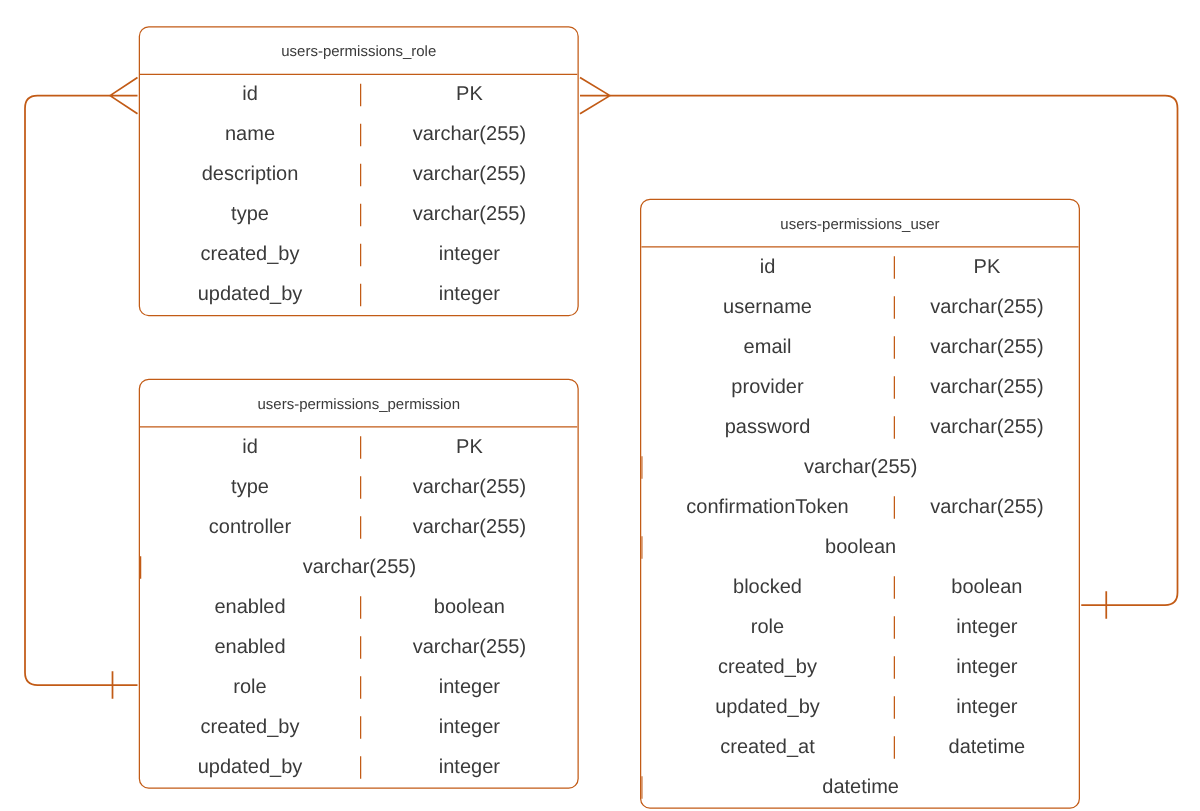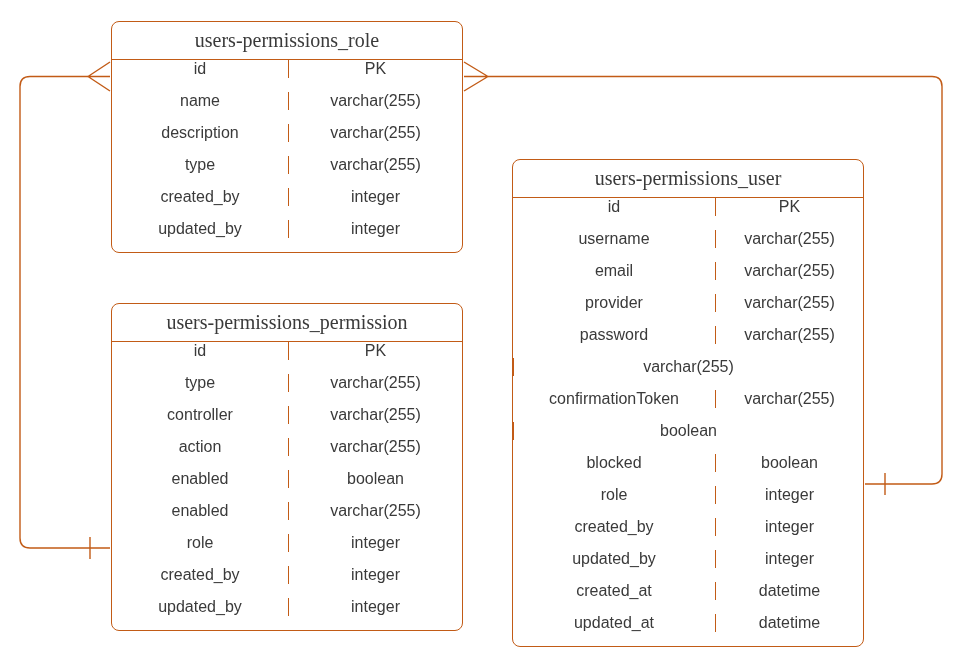--- a/index.html
+++ b/index.html
@@ -8,23 +8,23 @@
     font-family:"Liberation Sans", sans-serif; color:#3a3a3a; overflow:hidden;
   }
   svg.wires { position:absolute; left:0; top:0; width:960px; height:649px; }
 
   .er-table {
     position:absolute; box-sizing:border-box; width:352px; background:#ffffff;
     border:1.2px solid #c25b16; border-radius:8px; overflow:hidden;
   }
   .er-header {
     height:37px; display:flex; align-items:center; justify-content:center;
-    border-bottom:1.2px solid #c25b16; font-size:20px; white-space:nowrap;font-family:Liberation Serif, serif;
+    border-bottom:1.2px solid #c25b16; font-size:12px; white-space:nowrap;
   }
-  .er-row { display:flex; height:32px; align-items:flex-start; }
+  .er-row { display:flex; height:32px; align-items:center; }
   .er-cell {
     display:flex; align-items:center; justify-content:center;
     font-size:16px; white-space:nowrap;
   }
   .er-cell.name { flex:0 0 auto; }
   .er-cell.type { flex:1 1 auto; border-left:1.2px solid #c25b16; }
   .cols-even .er-cell.name { width:176px; }
   .cols-user .er-cell.name { width:202px; }
 
   #table-role       { left:111px; top:21px; }
@@ -85,21 +85,20 @@
     </div>
     <div class="er-row">
       <div class="er-cell name">type</div>
       <div class="er-cell type">varchar(255)</div>
     </div>
     <div class="er-row">
       <div class="er-cell name">controller</div>
       <div class="er-cell type">varchar(255)</div>
     </div>
     <div class="er-row">
-      <div class="er-cell name">action</div>
       <div class="er-cell type">varchar(255)</div>
     </div>
     <div class="er-row">
       <div class="er-cell name">enabled</div>
       <div class="er-cell type">boolean</div>
     </div>
     <div class="er-row">
       <div class="er-cell name">enabled</div>
       <div class="er-cell type">varchar(255)</div>
     </div>
@@ -163,18 +162,17 @@
     </div>
     <div class="er-row">
       <div class="er-cell name">updated_by</div>
       <div class="er-cell type">integer</div>
     </div>
     <div class="er-row">
       <div class="er-cell name">created_at</div>
       <div class="er-cell type">datetime</div>
     </div>
     <div class="er-row">
-      <div class="er-cell name">updated_at</div>
       <div class="er-cell type">datetime</div>
     </div>
   </div>
 
 </div>
 
 </body></html>

